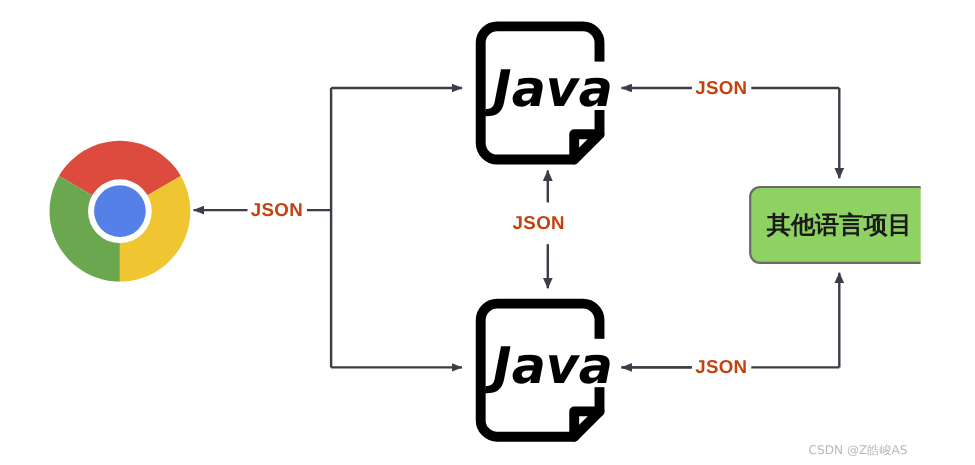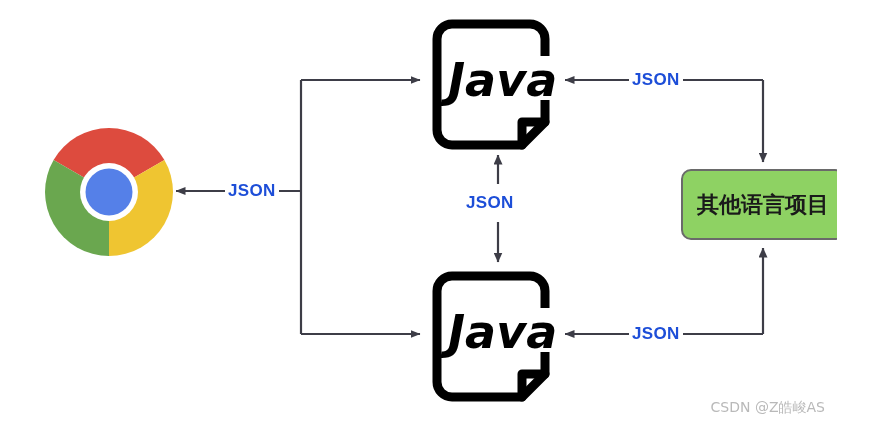--- a/index.html
+++ b/index.html
@@ -23,21 +23,21 @@
     top: 0;
     width: 886px;
     height: 423px;
   }
   .edge-label {
     position: absolute;
     font-family: "Liberation Sans", sans-serif;
     font-weight: bold;
     font-size: 17px;
     letter-spacing: 0.3px;
-    color: #1d4ed8;
+    color: #c2410c;
     white-space: nowrap;
     background: #ffffff;
     padding: 0 3px;
     line-height: 18px;
   }
   .node-label-cn {
     font-family: "DejaVu Sans", sans-serif;
     font-weight: bold;
     font-size: 22px;
     fill: #1a1a1a;
@@ -47,21 +47,21 @@
     font-style: italic;
     font-weight: bold;
     font-size: 46px;
     fill: #000000;
   }
   #watermark {
     position: absolute;
     right: 12px;
     bottom: 6px;
     font-family: "DejaVu Sans", sans-serif;
-    font-size: 14px;
+    font-size: 11px;
     color: #b9b9b9;
     white-space: nowrap;
   }
 </style>
 </head>
 <body>
 
 <div id="canvas">
 
   <svg id="diagram-svg" viewBox="0 0 886 423">

